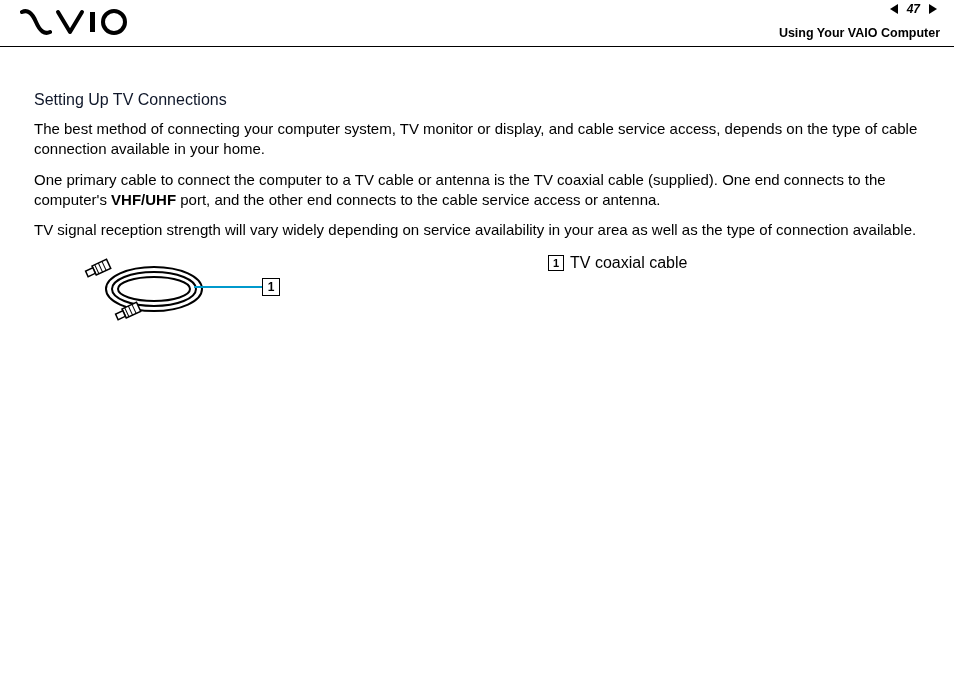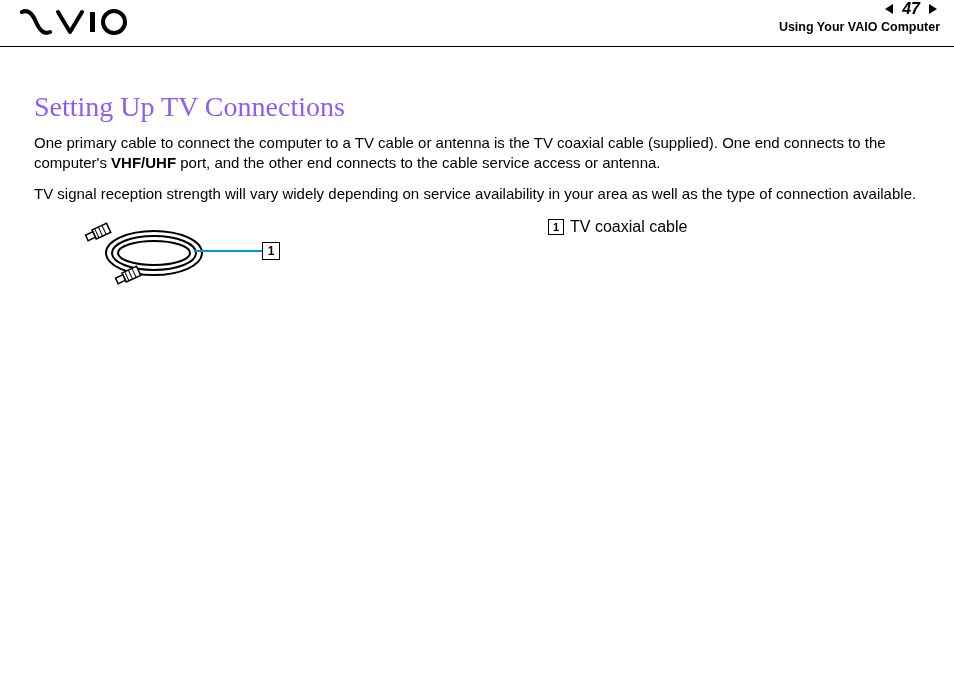--- a/index.html
+++ b/index.html
@@ -24,36 +24,36 @@
   .page-nav{
     position:absolute;right:14px;top:0;
     text-align:right;
   }
   .nav-row{
     display:flex;align-items:center;justify-content:flex-end;
     gap:4px;height:18px;
   }
   .arrow{width:14px;height:14px;display:inline-block}
   .page-num{
-    font-size:16px;font-weight:bold;font-style:italic;
+    font-size:12px;font-weight:bold;font-style:italic;
     padding:0 2px;
   }
   .breadcrumb{
     font-size:12.5px;font-weight:bold;
-    margin-top:2px;
+    margin-top:8px;
   }
   .content{
     padding:44px 34px 0 34px;
   }
   h1{
-    color:#8b5cf6;
+    color:#0f172a;
     font-weight:400;
-    font-size:28px;
+    font-size:16px;
     margin:0 0 10px 0;
-    font-family:Liberation Serif, serif;
+    font-family:Liberation Sans, sans-serif;
   }
   p{
     font-size:15px;
     line-height:1.35;
     margin:0 0 10px 0;
   }
   .figure-area{
     position:relative;
     margin-top:14px;
     height:120px;
@@ -112,20 +112,21 @@
             <polygon points="3,2 11,7 3,12" fill="#000"></polygon>
           </svg>
       </span>
     </div>
     <div class="breadcrumb">Using Your VAIO Computer</div>
   </div>
 </div>
 
 <div class="content">
   <h1>Setting Up TV Connections</h1>
+  <p>The best method of connecting your computer system, TV monitor or display, and cable service access, depends on the type of cable connection available in your home.</p>
   <p>
     <span>One primary cable to connect the computer to a TV cable or antenna is the TV coaxial cable (supplied). One end connects to the computer's </span><span class="vhf">VHF/UHF</span><span> port, and the other end connects to the cable service access or antenna.</span>
   </p>
   <p>TV signal reception strength will vary widely depending on service availability in your area as well as the type of connection available.</p>
 
   <div class="figure-area">
     <svg class="cable-svg" width="150" height="80" viewBox="0 0 150 80">
       <ellipse cx="90" cy="35" rx="48" ry="22" stroke="#000" stroke-width="2" fill="none"></ellipse>
       <ellipse cx="90" cy="35" rx="42" ry="17" stroke="#000" stroke-width="2" fill="none"></ellipse>
       <ellipse cx="90" cy="35" rx="36" ry="12" stroke="#000" stroke-width="2" fill="none"></ellipse>

